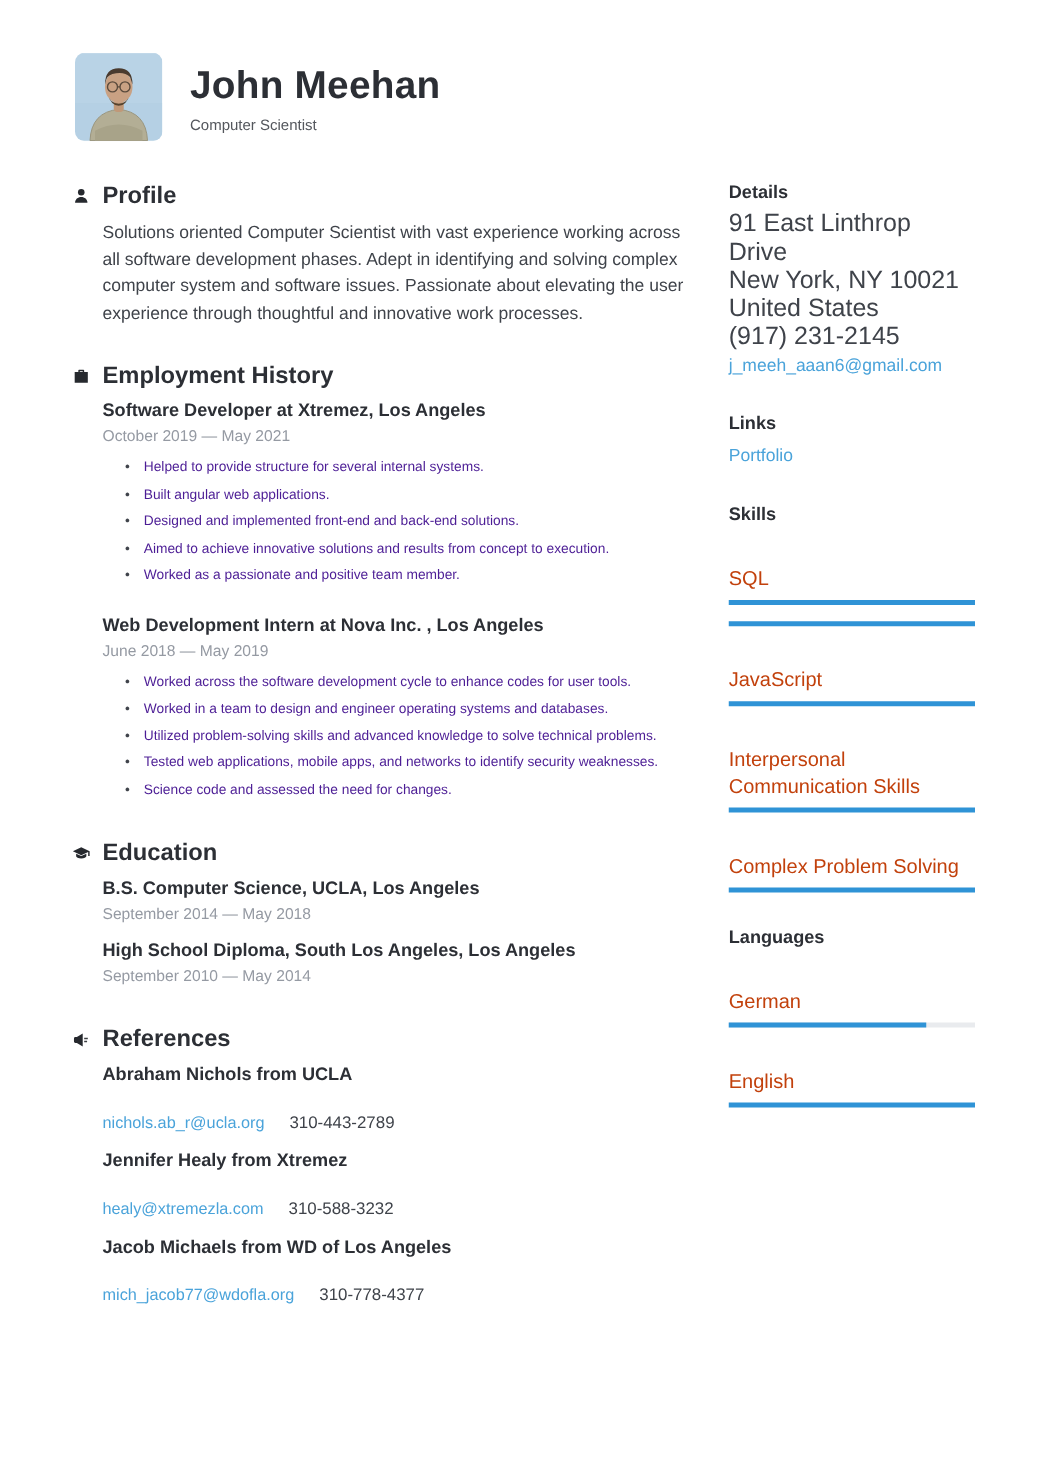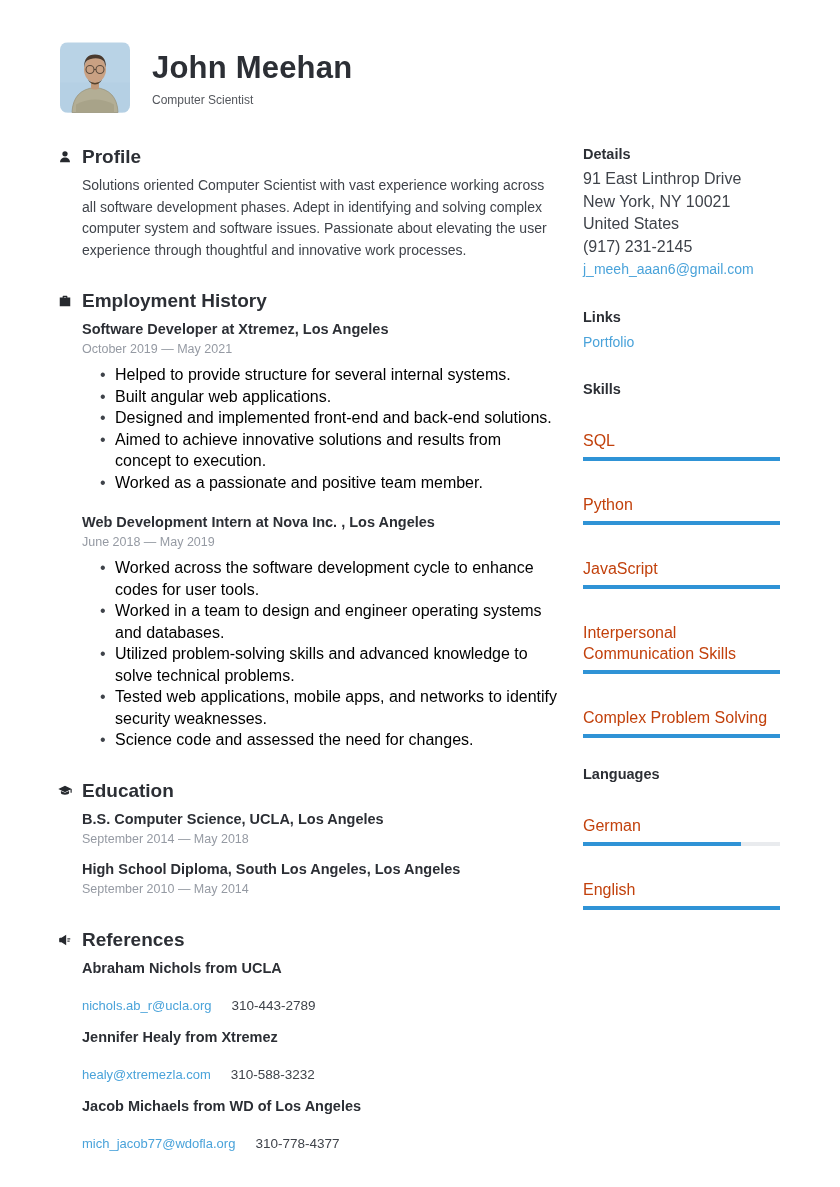--- a/index.html
+++ b/index.html
@@ -24,32 +24,32 @@
   .section-icon { width:24px; flex:0 0 24px; display:flex; align-items:center; }
   .section-icon svg { width:14px; height:14px; fill:#26292e; }
   .section-title { font-size:19px; font-weight:700; color:#2c2f35; }
   .section-body { padding-left:24px; margin-top:7px; }
   .prose { font-size:14px; line-height:21.5px; color:#3f434a; }
   .job { margin-bottom:19px; }
   .job:last-child { margin-bottom:0; }
   .job-heading { font-size:14.5px; font-weight:700; color:#2c2f35; line-height:20px; }
   .date-line { font-size:12.5px; color:#959aa3; margin-top:3px; }
   ul.bullets { list-style:none; margin-top:8px; }
-  ul.bullets li { position:relative; padding-left:33px; font-size:16px; line-height:21.5px; color:#000000; }
+  ul.bullets li { position:relative; padding-left:33px; font-size:11px; line-height:21.5px; color:#4c1d95; }
   ul.bullets li::before { content:"•"; position:absolute; left:18px; color:#3f434a; }
   .edu-entry { margin-bottom:13px; }
   .ref-entry { margin-bottom:14px; }
   .ref-contact { margin-top:20px; font-size:13px; }
   .ref-contact .email { color:#4aa3da; text-decoration:none; margin-right:20px; }
   .ref-contact .phone { color:#3f434a; font-size:13.5px; }
 
   
   .side-group { margin-bottom:28px; }
   .side-heading { font-size:14.5px; font-weight:700; color:#2c2f35; margin-bottom:6px; }
-  .side-line { font-size:16px; line-height:22.5px; color:#3f434a; }
+  .side-line { font-size:20px; line-height:22.5px; color:#3f434a; }
   a.side-link { font-size:14px; line-height:22.5px; color:#4aa3da; text-decoration:none; display:inline-block; }
   .meter-item { margin-bottom:13px; }
   .meter-label { font-size:16px; line-height:21px; color:#c2410c; margin-bottom:6px;margin-top:33px; }
   .meter-track { width:100%; height:4px; background:#e9ebee; }
   .meter-fill { height:4px; background:#2f93d6; }
 </style>
 </head>
 <body>
 
 <div class="page">
@@ -205,21 +205,20 @@
 
       <div class="side-group">
         <div class="side-heading" style="margin-bottom:9px;">Skills</div>
         <div class="meter-item">
           <div class="meter-label">SQL</div>
           <div class="meter-track">
               <div class="meter-fill" style="width: 100%;"></div>
             </div>
         </div>
         <div class="meter-item">
-          <div class="meter-label">Python</div>
           <div class="meter-track">
               <div class="meter-fill" style="width: 100%;"></div>
             </div>
         </div>
         <div class="meter-item">
           <div class="meter-label">JavaScript</div>
           <div class="meter-track">
               <div class="meter-fill" style="width: 100%;"></div>
             </div>
         </div>

